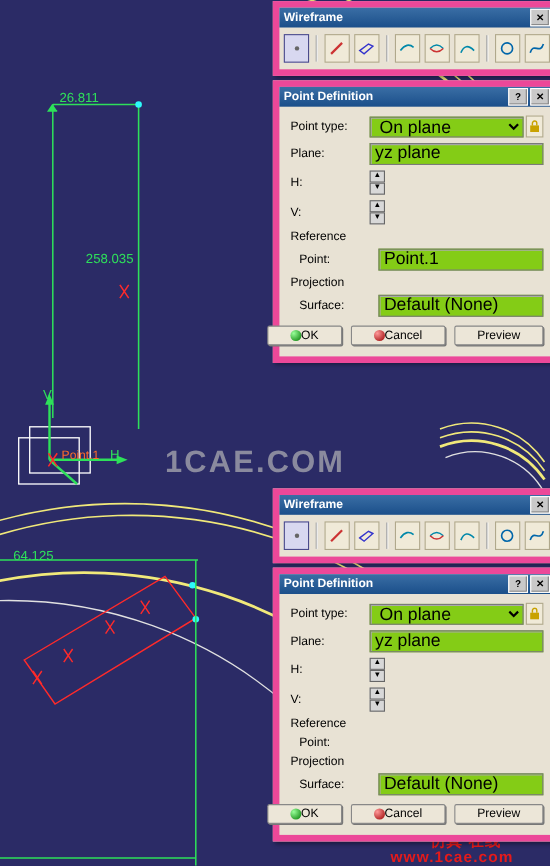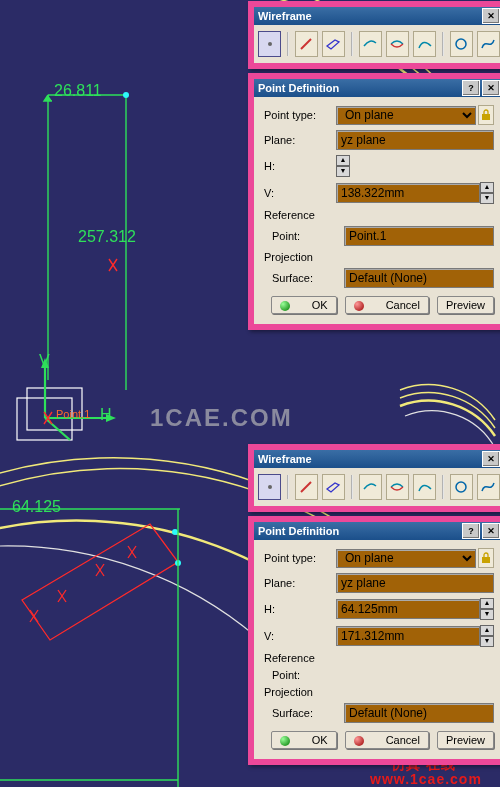--- a/index.html
+++ b/index.html
@@ -1,40 +1,40 @@
 <!DOCTYPE html>
 <html><head>
 <meta charset="utf-8">
 <style>
   html,body{margin:0;padding:0;width:500px;height:787px;overflow:hidden;background:#2b2b66;font-family:Arial,Helvetica,sans-serif;font-size:11px;color:#000}
   .stage{position:relative;width:500px;height:787px}
   svg.viewport{position:absolute;top:0;left:0;width:500px;height:787px}
-  .watermark{position:absolute;color:#8a8a9e;font-weight:bold;font-size:24px;letter-spacing:2px;pointer-events:none}
+  .watermark{position:absolute;color:#8a8a9e;font-weight:bold;font-size:28px;letter-spacing:2px;pointer-events:none}
   .panel{position:absolute;background:#e8e2d4;border:6px solid #ec4899;box-shadow:2px 2px 4px rgba(0,0,0,.4)}
   .titlebar{height:18px;background:linear-gradient(#3a6ea5,#1b4f8a);color:#fff;display:flex;align-items:center;padding:0 4px;font-size:11px;font-weight:bold}
   .titlebar .spacer{flex:1}
   .tbbtn{width:16px;height:14px;background:#c9c9c9;border:1px solid #fff;margin-left:2px;display:flex;align-items:center;justify-content:center;font-size:9px;color:#000;box-shadow:inset -1px -1px #777}
   .toolbar-body{height:34px;display:flex;align-items:center;padding:2px 4px;gap:4px}
   .tb-icon{width:24px;height:24px;background:#f0ead8;border:1px solid #b0a88c;display:flex;align-items:center;justify-content:center;position:relative}
   .sep{width:2px;height:24px;background:linear-gradient(90deg,#999,#fff);margin:0 2px}
   .tb-icon.active{border:1px solid #4b4b8b;background:#d8d8f0}
   .dlg-body{padding:8px 10px 10px 10px}
   .row{display:flex;align-items:center;margin-bottom:5px}
   .row .lab{width:72px;color:#000}
   .row .field{flex:1;display:flex;align-items:center}
-  input.txt,select.sel{width:100%;height:18px;font-size:12px;border:1px solid #7a7a7a;background:#a16207;padding:0 4px;box-shadow:inset 1px 1px #aaa}
+  input.txt,select.sel{width:100%;height:18px;font-size:16px;border:1px solid #7a7a7a;background:#84cc16;padding:0 4px;box-shadow:inset 1px 1px #aaa}
   select.sel{height:19px}
   .spin{width:14px;display:flex;flex-direction:column}
   .spin div{height:9px;border:1px solid #666;background:#d8d8d8;font-size:7px;text-align:center;line-height:7px}
   .btnrow{display:flex;gap:8px;justify-content:flex-end;margin-top:8px;align-items:center}
-  .btn{display:flex;align-items:flex-end;gap:22px;border:1px solid #888;padding:2px 8px;background:#ece6d8;border-radius:2px;box-shadow:1px 1px #777}
+  .btn{display:flex;align-items:center;gap:0;border:1px solid #888;padding:2px 20px;background:#ece6d8;border-radius:2px;box-shadow:1px 1px #777}
   .led{width:10px;height:10px;border-radius:50%}
   .g{background:radial-gradient(circle at 30% 30%,#9f9,#070)}
   .r{background:radial-gradient(circle at 30% 30%,#f99,#900)}
-  .label3d{position:absolute;font-size:16px;font-family:Arial}
+  .label3d{position:absolute;font-size:12px;font-family:Arial}
   .dim{color:#2ee05a}
   .wm-red{position:absolute;color:#e51a1a;font-size:14px;font-weight:bold;letter-spacing:1px}
   .tiny-icon-lock{width:14px;height:18px;margin-left:2px;display:flex;align-items:center;justify-content:center;background:#f0ead8;border:1px solid #b0a88c}
 </style>
 </head>
 <body>
 
 <div class="stage">
 
   <svg class="viewport" viewBox="0 0 500 787">
@@ -99,30 +99,30 @@
     <circle cx="175" cy="532" r="3" fill="#2efafa"></circle>
 
     <g stroke="#2ee05a" stroke-width="1.4">
       <line x1="-5" y1="509" x2="180" y2="509"></line>
       <line x1="178" y1="509" x2="178" y2="787"></line>
       <line x1="0" y1="780" x2="178" y2="780"></line>
     </g>
   </svg>
 
   <div class="label3d dim" style="left:54px;top:82px">26.811</div>
-  <div class="label3d dim" style="left:78px;top:228px">257.312</div>
+  <div class="label3d dim" style="left:78px;top:228px">258.035</div>
   <div class="label3d dim" style="left:39px;top:352px">V</div>
   <div class="label3d dim" style="left:100px;top:406px">H</div>
   <div class="label3d" style="left:56px;top:408px;color:#ff6a2a;font-size:11px">Point.1</div>
   <div class="label3d dim" style="left:12px;top:498px">64.125</div>
   <div class="label3d dim" style="left:112px;top:811px">171.312</div>
 
   <div class="watermark" style="left:150px;top:404px">1CAE.COM</div>
   <div class="wm-red" style="left:391px;top:756px">仿真  在线</div>
-  <div class="wm-red" style="left:370px;top:771px">www.1cae.com</div>
+  <div class="wm-red" style="left:355px;top:771px">www.1cae.com</div>
 
   <div class="panel" style="left:248px;top:1px;width:250px">
     <div class="titlebar">
       <span>Wireframe</span>
       <span class="spacer"></span>
       <span class="tbbtn">✕</span>
     </div>
     <div class="toolbar-body">
       <div class="tb-icon active">
           <svg width="16" height="16">
@@ -199,23 +199,20 @@
       </div>
       <div class="row">
         <span class="lab">H:</span>
         <div class="spin">
             <div>▲</div>
             <div>▼</div>
           </div>
       </div>
       <div class="row">
         <span class="lab">V:</span>
-        <div class="field">
-            <input class="txt" value="138.322mm" style="">
-          </div>
         <div class="spin">
             <div>▲</div>
             <div>▼</div>
           </div>
       </div>
       <div class="row" style="margin-top:4px">
           <span>Reference</span>
         </div>
       <div class="row">
         <span class="lab" style="padding-left:8px">Point:</span>
@@ -323,33 +320,27 @@
           </div>
       </div>
       <div class="row">
         <span class="lab">Plane:</span>
         <div class="field">
             <input class="txt" value="yz plane" style="">
           </div>
       </div>
       <div class="row">
         <span class="lab">H:</span>
-        <div class="field">
-            <input class="txt" value="64.125mm" style="">
-          </div>
         <div class="spin">
             <div>▲</div>
             <div>▼</div>
           </div>
       </div>
       <div class="row">
         <span class="lab">V:</span>
-        <div class="field">
-            <input class="txt" value="171.312mm" style="">
-          </div>
         <div class="spin">
             <div>▲</div>
             <div>▼</div>
           </div>
       </div>
       <div class="row" style="margin-top:4px">
           <span>Reference</span>
         </div>
       <div class="row">
         <span class="lab" style="padding-left:8px">Point:</span>

